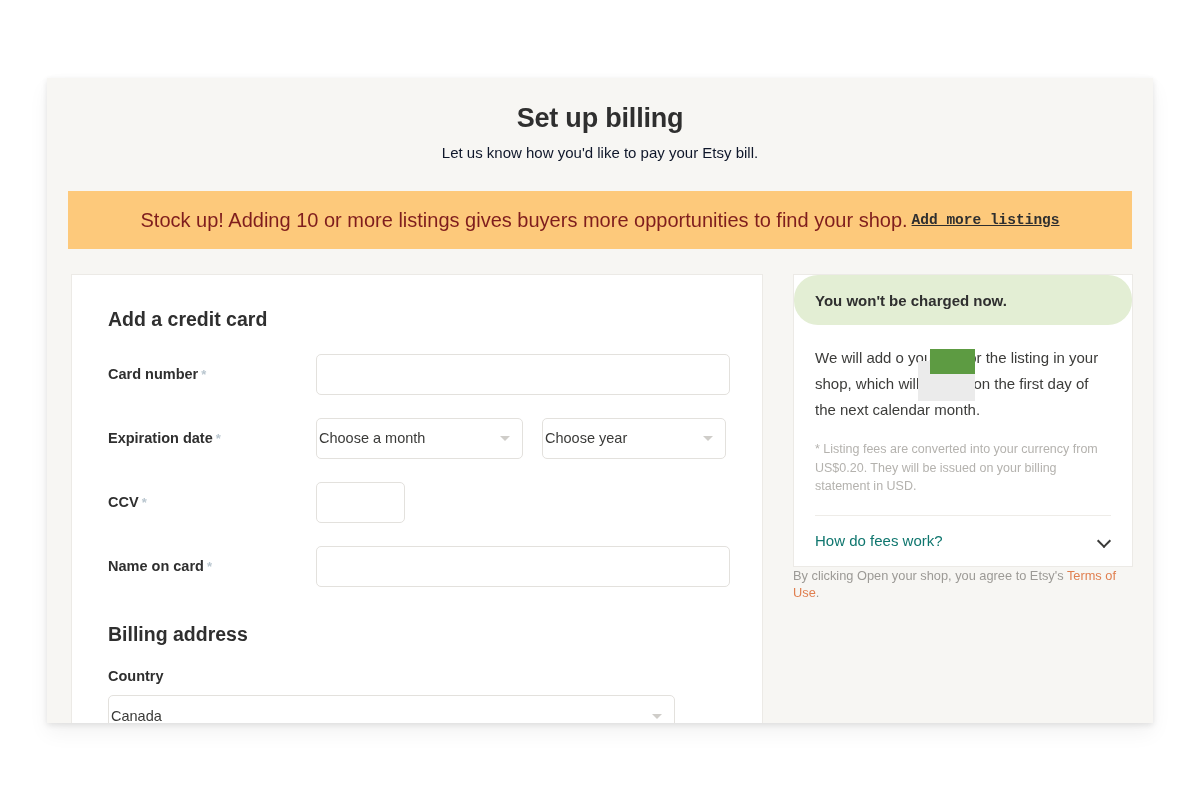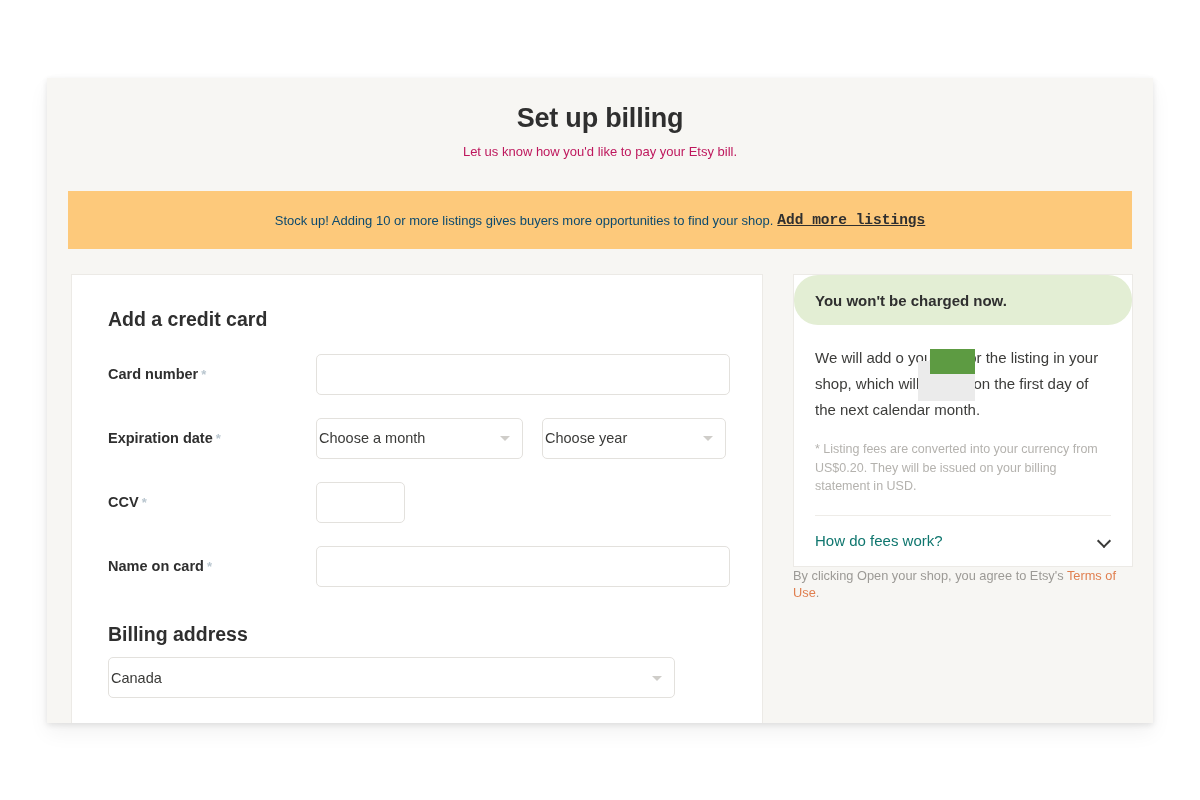--- a/index.html
+++ b/index.html
@@ -33,39 +33,39 @@
     text-align: center;
     font-size: 27px;
     font-weight: bold;
     color: #2f2f2f;
     letter-spacing: -0.2px;
   }
   .page-subtitle {
     margin: 0;
     padding-top: 10px;
     text-align: center;
-    font-size: 13px;
-    color: #be185d;
+    font-size: 15px;
+    color: #0f172a;
   }
 
   
   .banner {
     position: absolute;
     left: 21px;
     top: 113px;
     width: 1064px;
     height: 58px;
     background: #fdc97b;
     display: flex;
     align-items: center;
     justify-content: center;
   }
   .banner-text {
-    font-size: 13px;
-    color: #0c4a6e;
+    font-size: 20px;
+    color: #7f1d1d;
   }
   .banner-link {
     font-size: 14.5px;
     font-weight: bold;
     color: #2f2f2f;
     text-decoration: underline;
     cursor: pointer;
     margin-left: 4px;
     font-family: Liberation Mono, monospace;
   }
@@ -320,20 +320,21 @@
         <div class="form-label">
           <span>Name on card</span><span class="req">*</span>
         </div>
         <div class="field-area">
           <input class="text-input w-wide" type="text" value="" style="">
         </div>
       </div>
 
       <h2 class="billing-heading">Billing address</h2>
 
+      <div class="country-label">Country</div>
       <div class="country-select-wrap">
         <div class="select-box w-country">
           <span>Canada</span>
           <span class="caret"></span>
         </div>
       </div>
     </div>
   </div>
 
   <div class="side-card">

